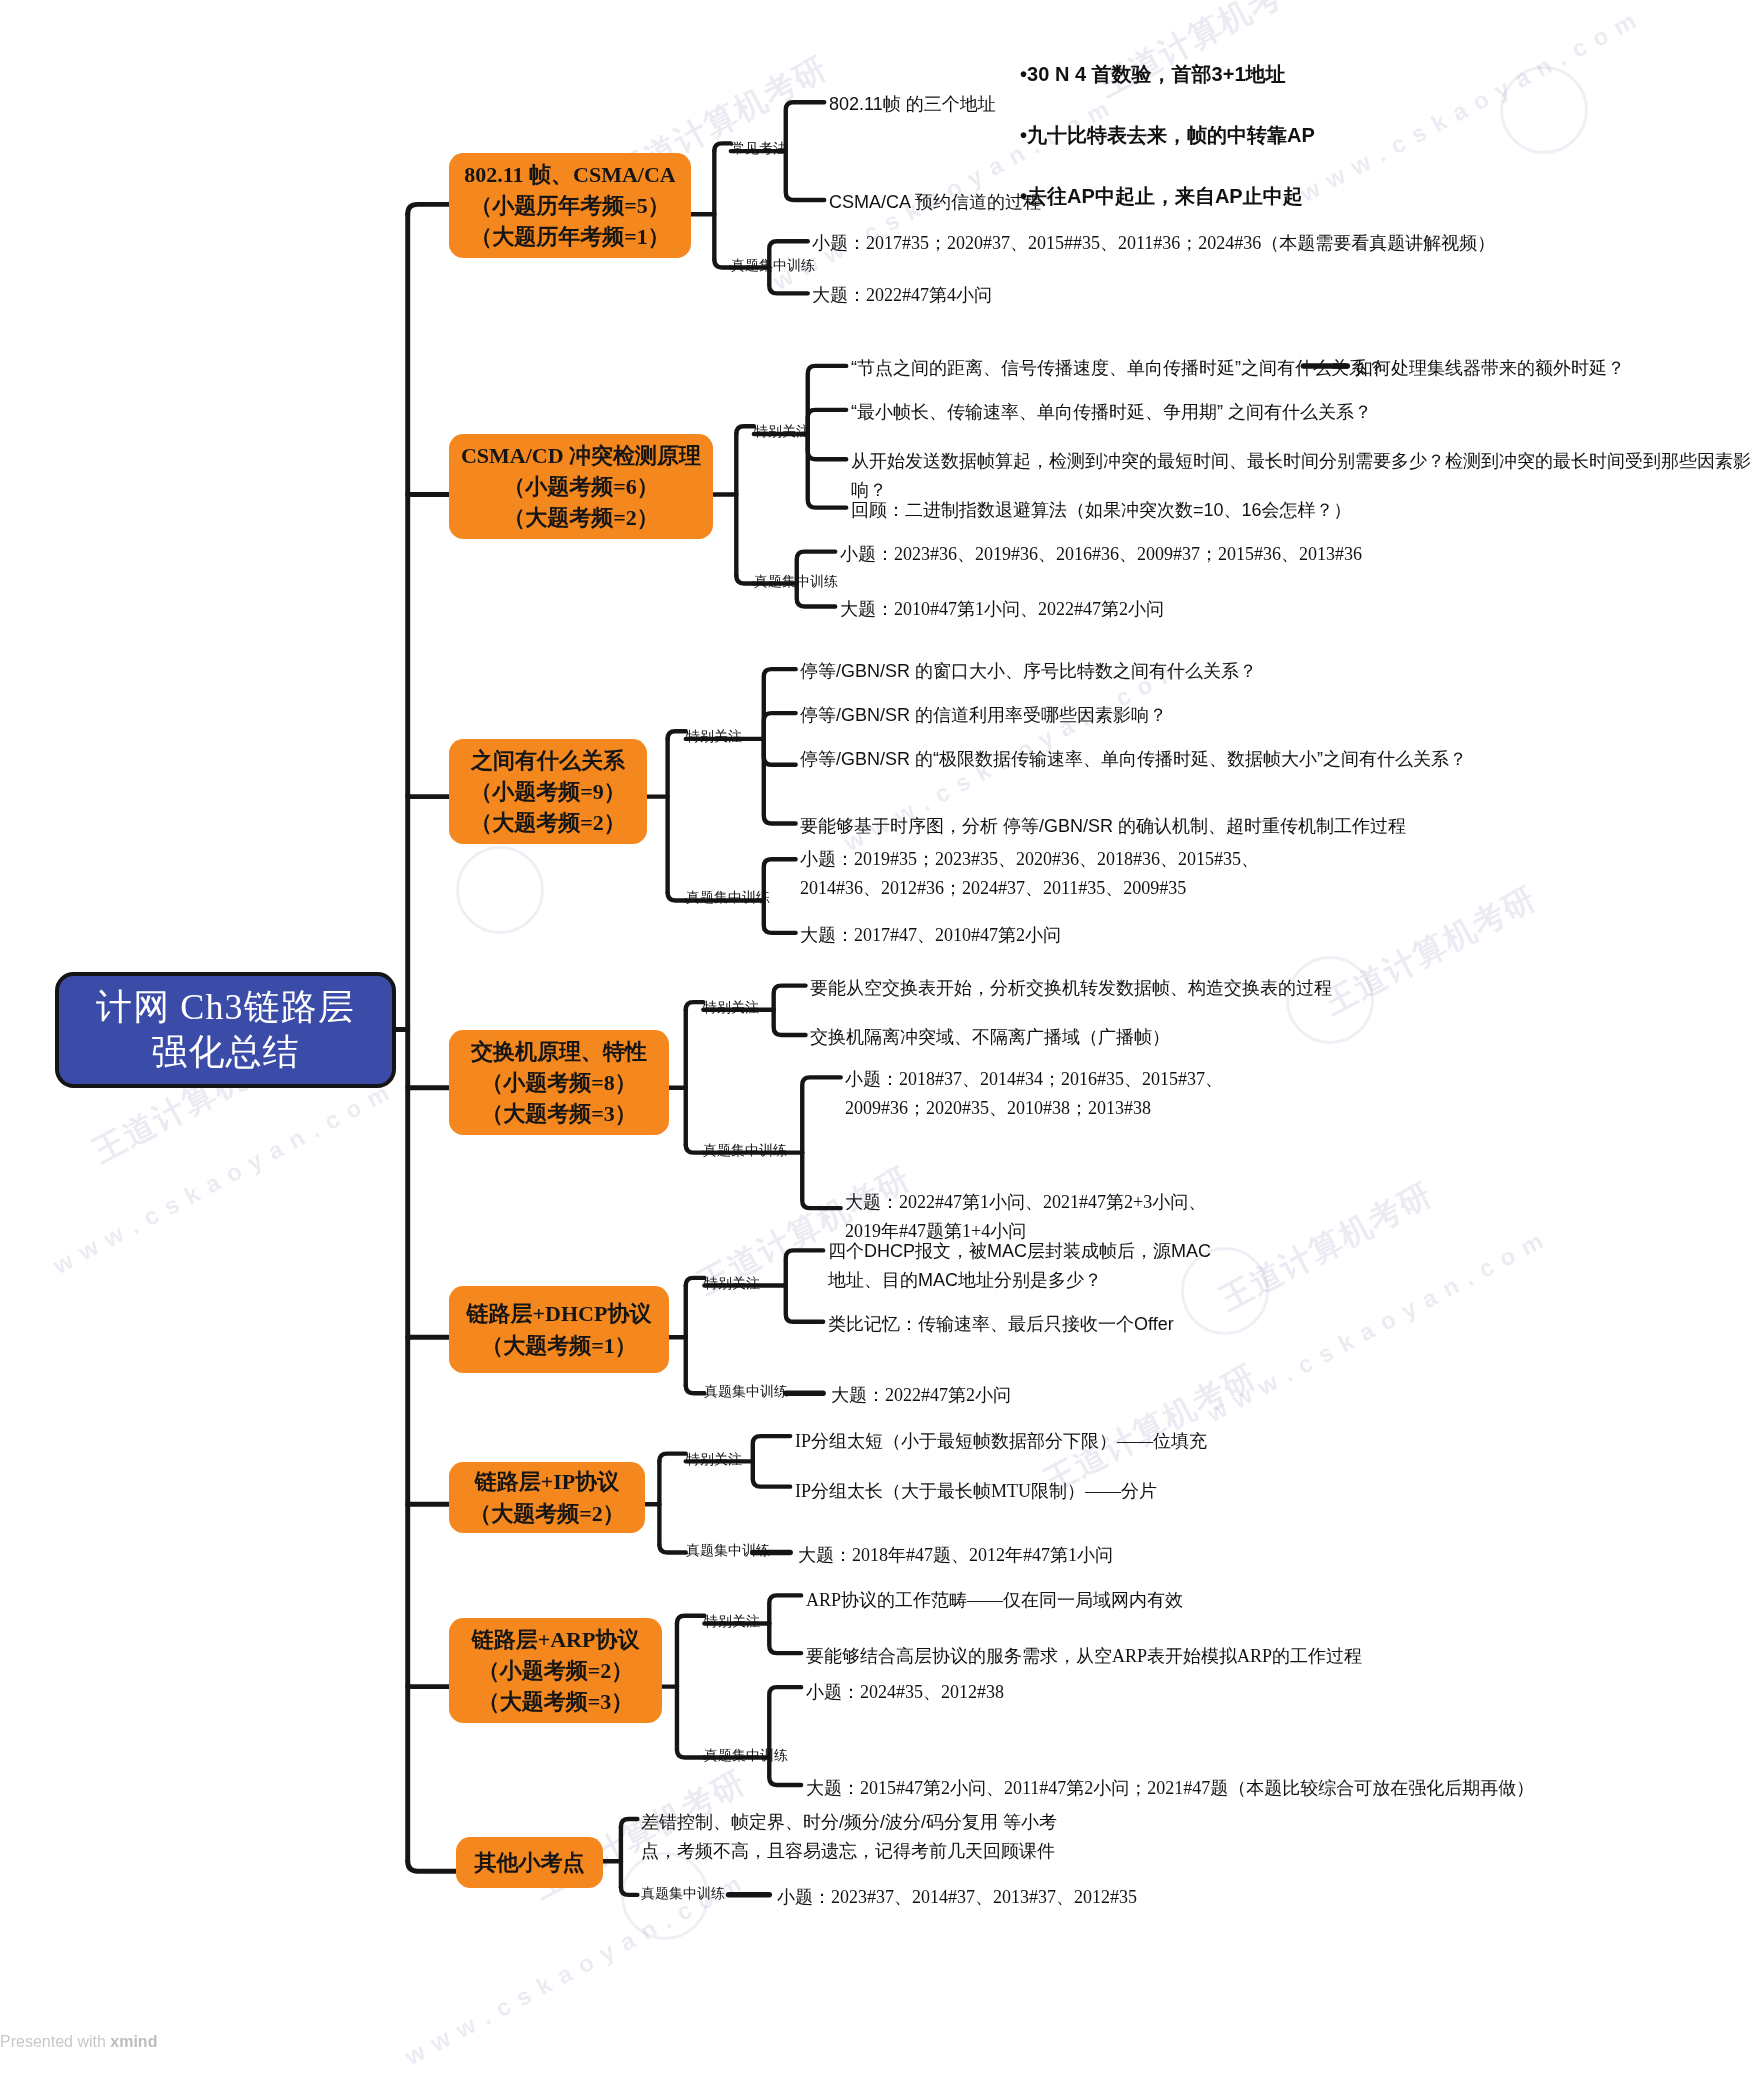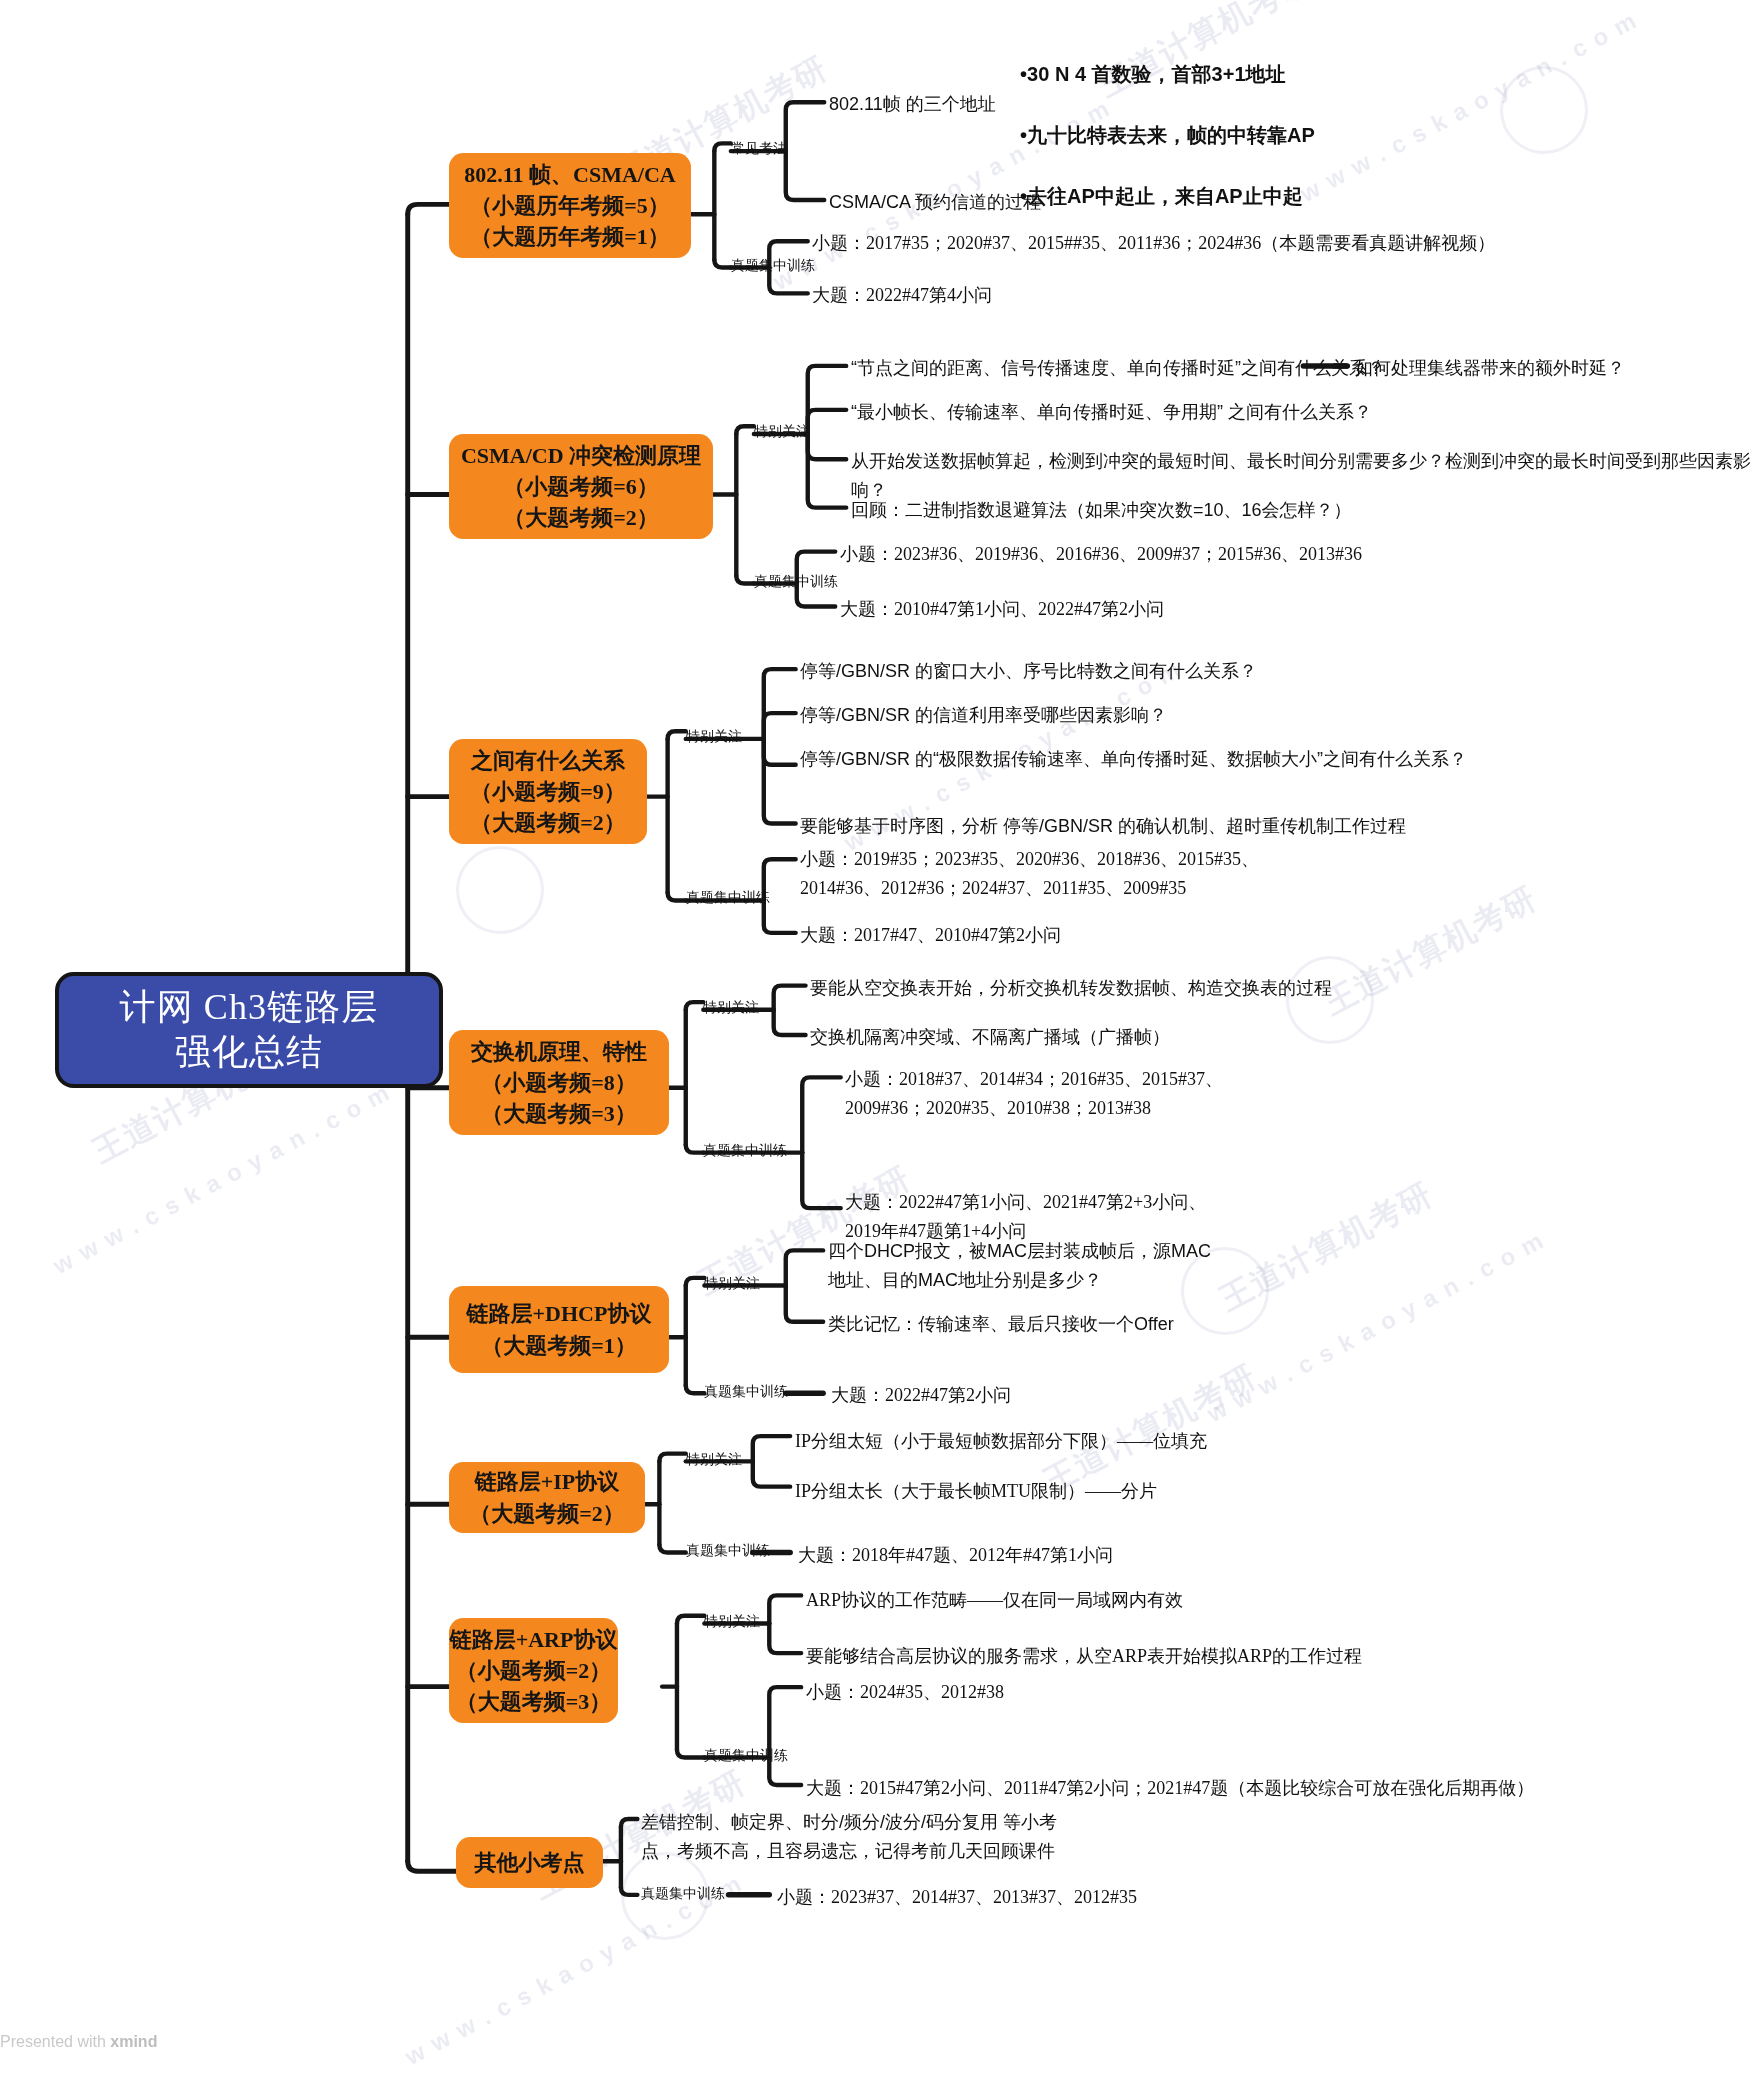--- a/index.html
+++ b/index.html
@@ -8,21 +8,21 @@
     width:1760px;height:2097px;position:relative;overflow:hidden;
     color:#111;
   }
   #canvas{position:absolute;inset:0;}
   svg.links{position:absolute;left:0;top:0;width:1760px;height:2097px;pointer-events:none;}
 
   .node{position:absolute;box-sizing:border-box;}
 
   
   .root{
-    left:55px;top:972px;width:388px;height:116px;
+    left:55px;top:972px;width:341px;height:116px;
     background:#3b4ba8;border:4.4px solid #151515;border-radius:18.7px;
     color:#fff;display:flex;align-items:center;justify-content:center;
     text-align:center;font-size:36px;line-height:1.25;letter-spacing:1.1px;
     font-family:"Liberation Serif","DejaVu Serif",serif;
   }
 
   
   .topic{
     background:#f4881f;border-radius:14.3px;color:#151515;
     display:flex;flex-direction:column;align-items:center;justify-content:center;
@@ -300,21 +300,21 @@
     <span class="l">链路层+IP协议</span>
     <span class="l">（大题考频=2）</span>
   </div>
   <div class="node sub" style="left:686px;top:1451px;">特别关注</div>
   <div class="node sub" style="left:686px;top:1542px;">真题集中训练</div>
 
   <div class="node leaf serifnum" style="left:795px;top:1427px;">IP分组太短（小于最短帧数据部分下限）——位填充</div>
   <div class="node leaf serifnum" style="left:795px;top:1477px;">IP分组太长（大于最长帧MTU限制）——分片</div>
   <div class="node leaf serifnum" style="left:798px;top:1541px;">大题：2018年#47题、2012年#47第1小问</div>
 
-  <div class="node topic" style="left:449px;top:1618px;width:169px;">
+  <div class="node topic" style="left:449px;top:1618px;width:213px;">
     <span class="l">链路层+ARP协议</span>
     <span class="l">（小题考频=2）</span>
     <span class="l">（大题考频=3）</span>
   </div>
   <div class="node sub" style="left:704px;top:1613px;">特别关注</div>
   <div class="node sub" style="left:704px;top:1747px;">真题集中训练</div>
 
   <div class="node leaf serifnum" style="left:806px;top:1586px;">ARP协议的工作范畴——仅在同一局域网内有效</div>
   <div class="node leaf serifnum" style="left:806px;top:1642px;">要能够结合高层协议的服务需求，从空ARP表开始模拟ARP的工作过程</div>
   <div class="node leaf serifnum" style="left:806px;top:1678px;">小题：2024#35、2012#38</div>

